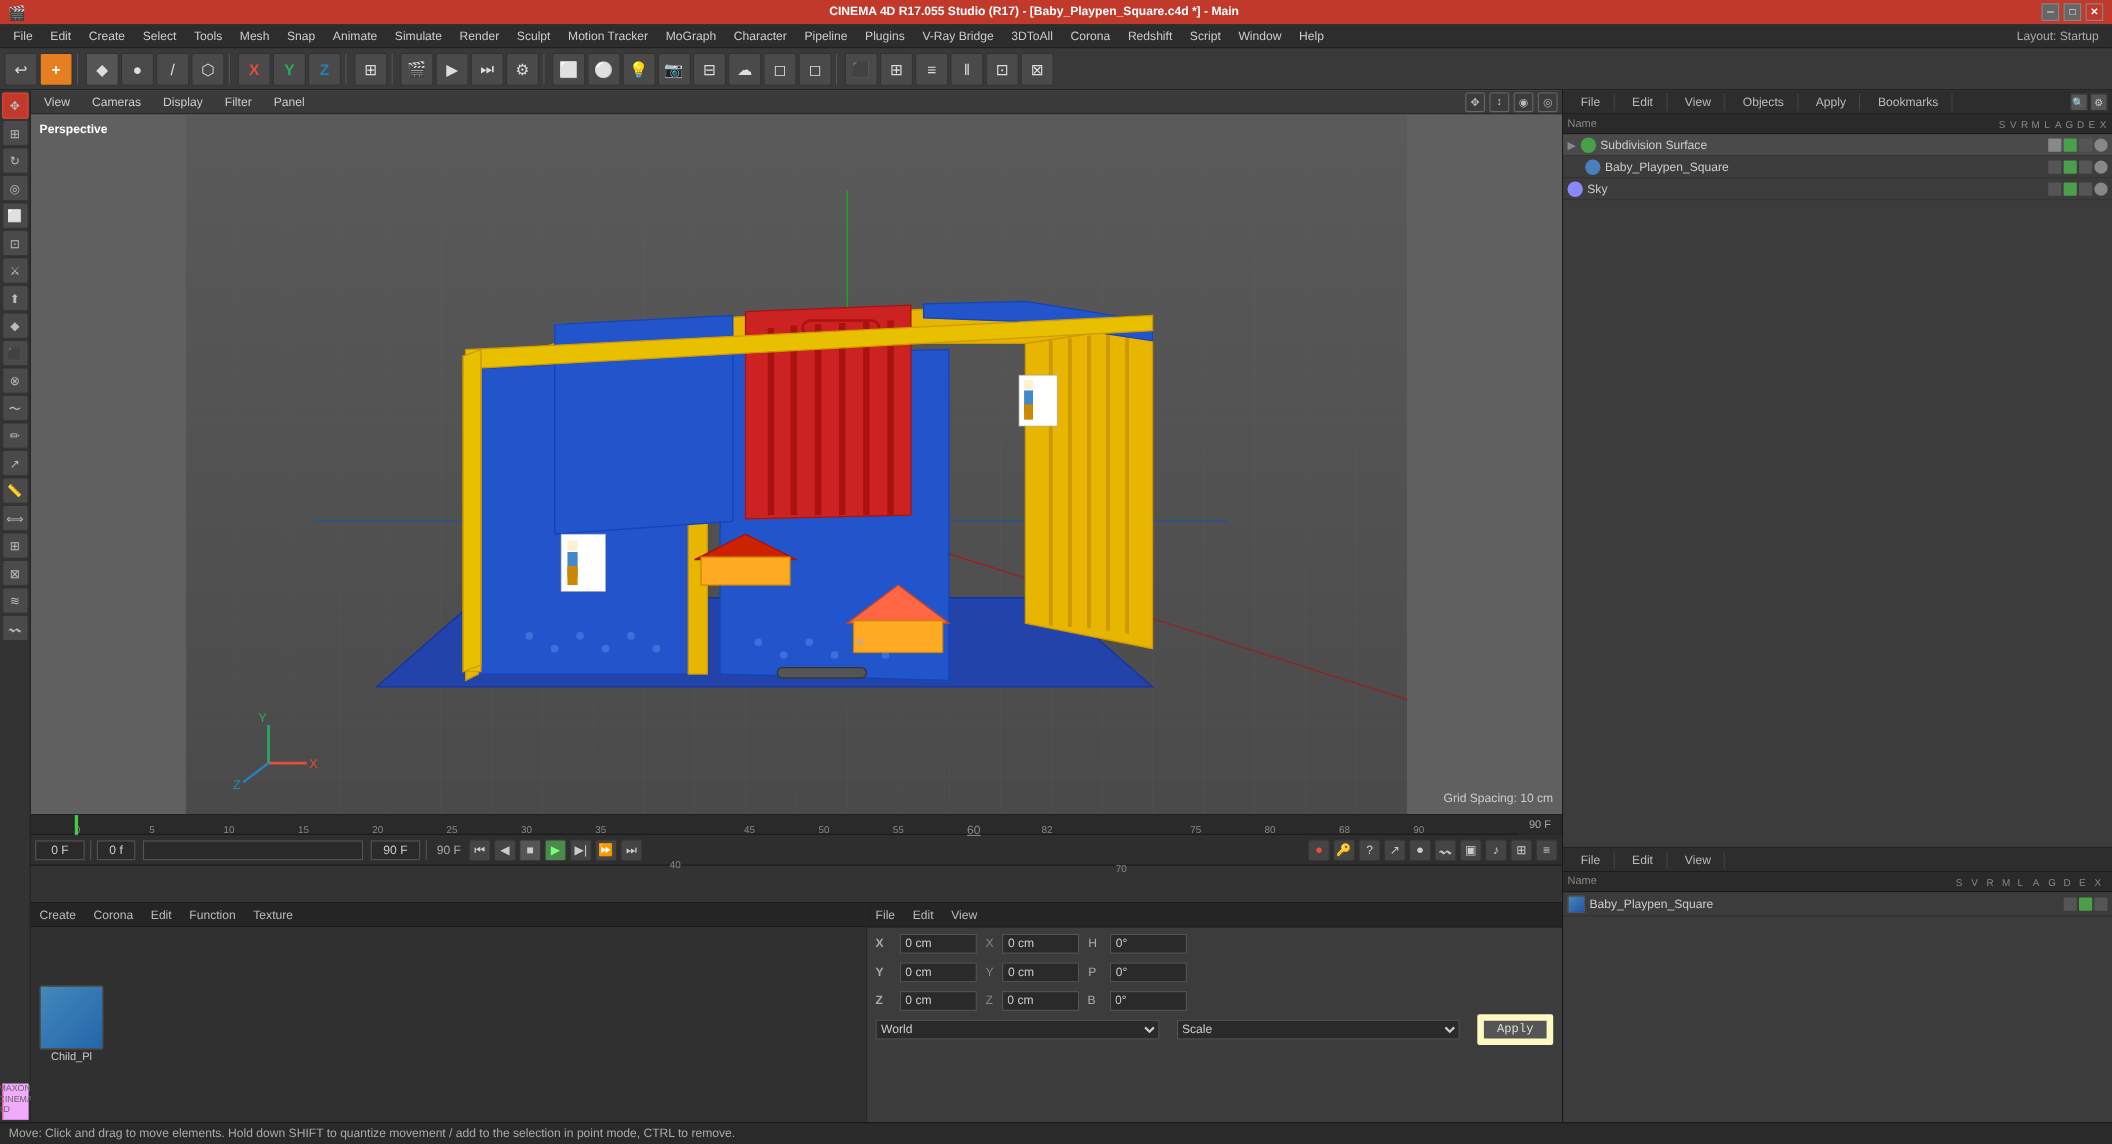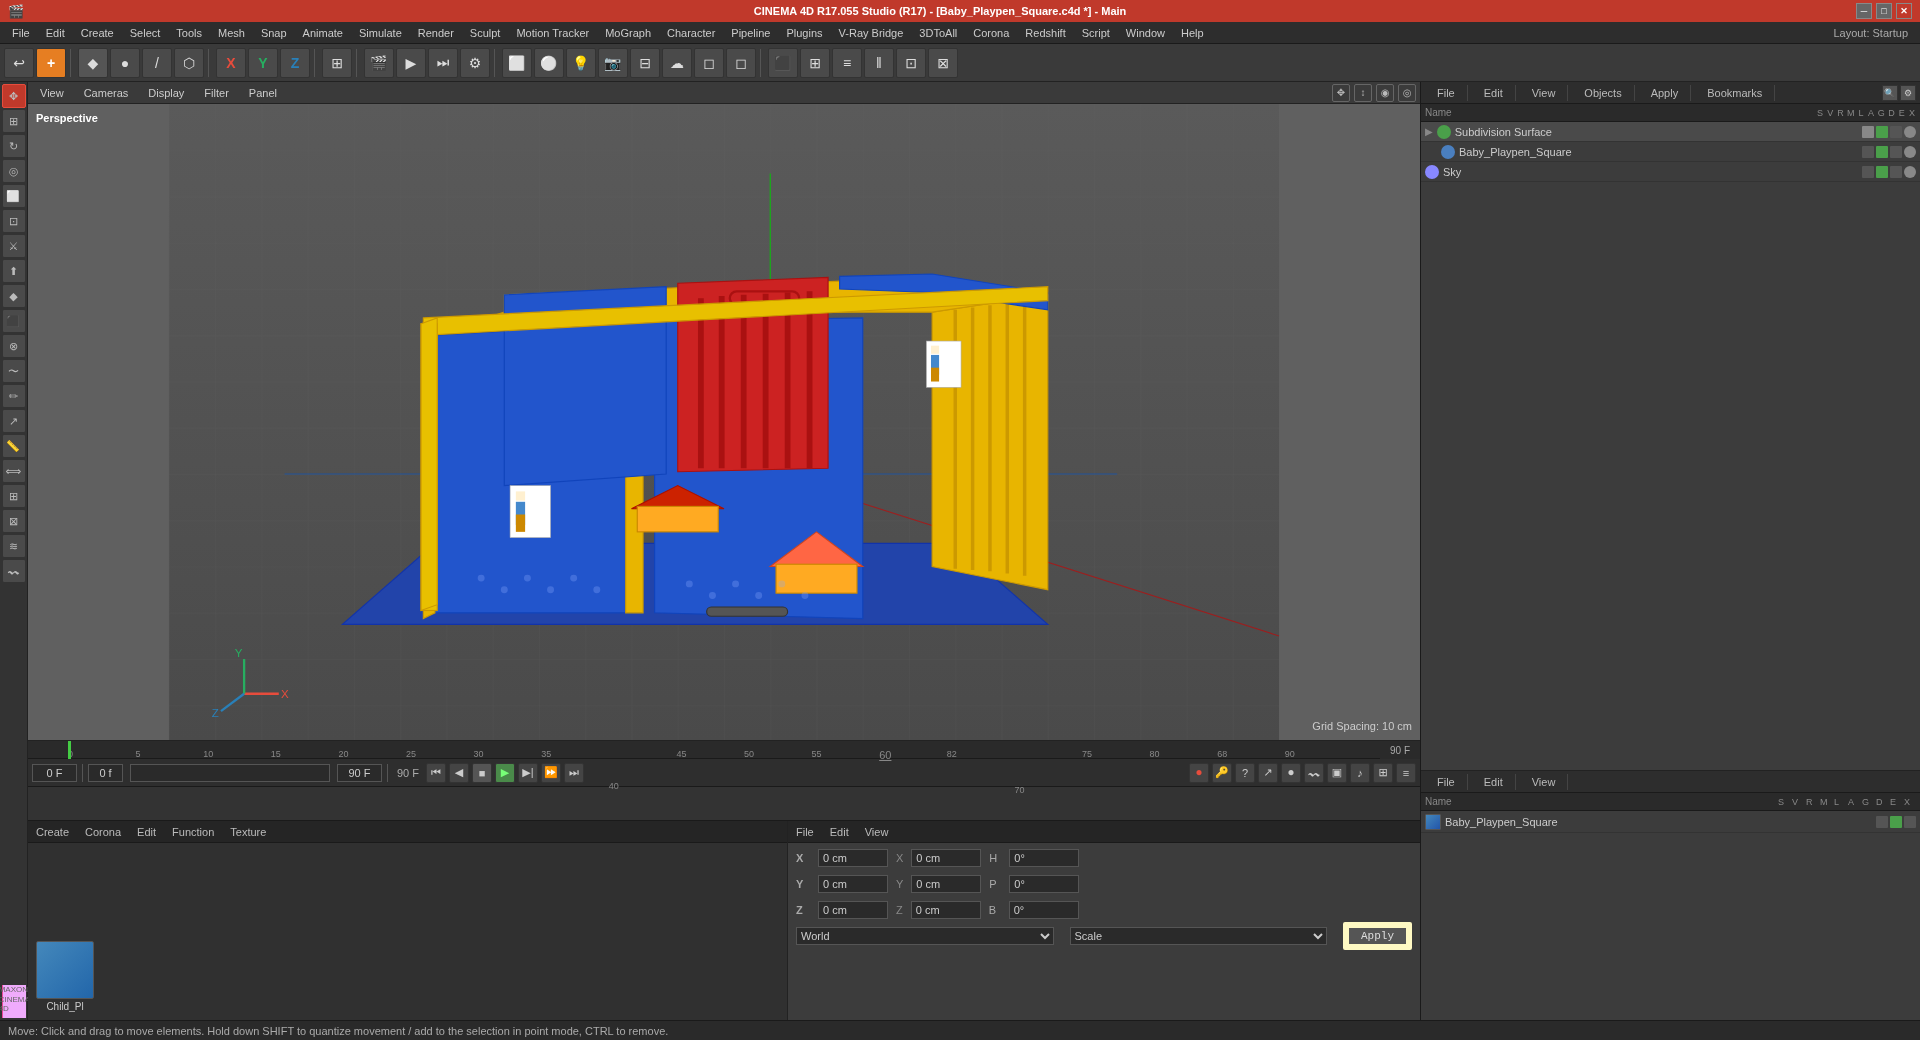--- a/index.html
+++ b/index.html
@@ -400,21 +400,21 @@
       display: flex;
       align-items: center;
       padding: 0 4px;
       gap: 8px;
       border-bottom: 1px solid #1a1a1a;
     }
     #mat-content {
       flex: 1;
       background: #303030;
       display: flex;
-      align-items: flex-end;
+      align-items: center;
       padding: 8px;
       gap: 8px;
     }
     #attr-section {
       flex: 1;
       display: flex;
       flex-direction: column;
     }
     #attr-header {
       height: 22px;

